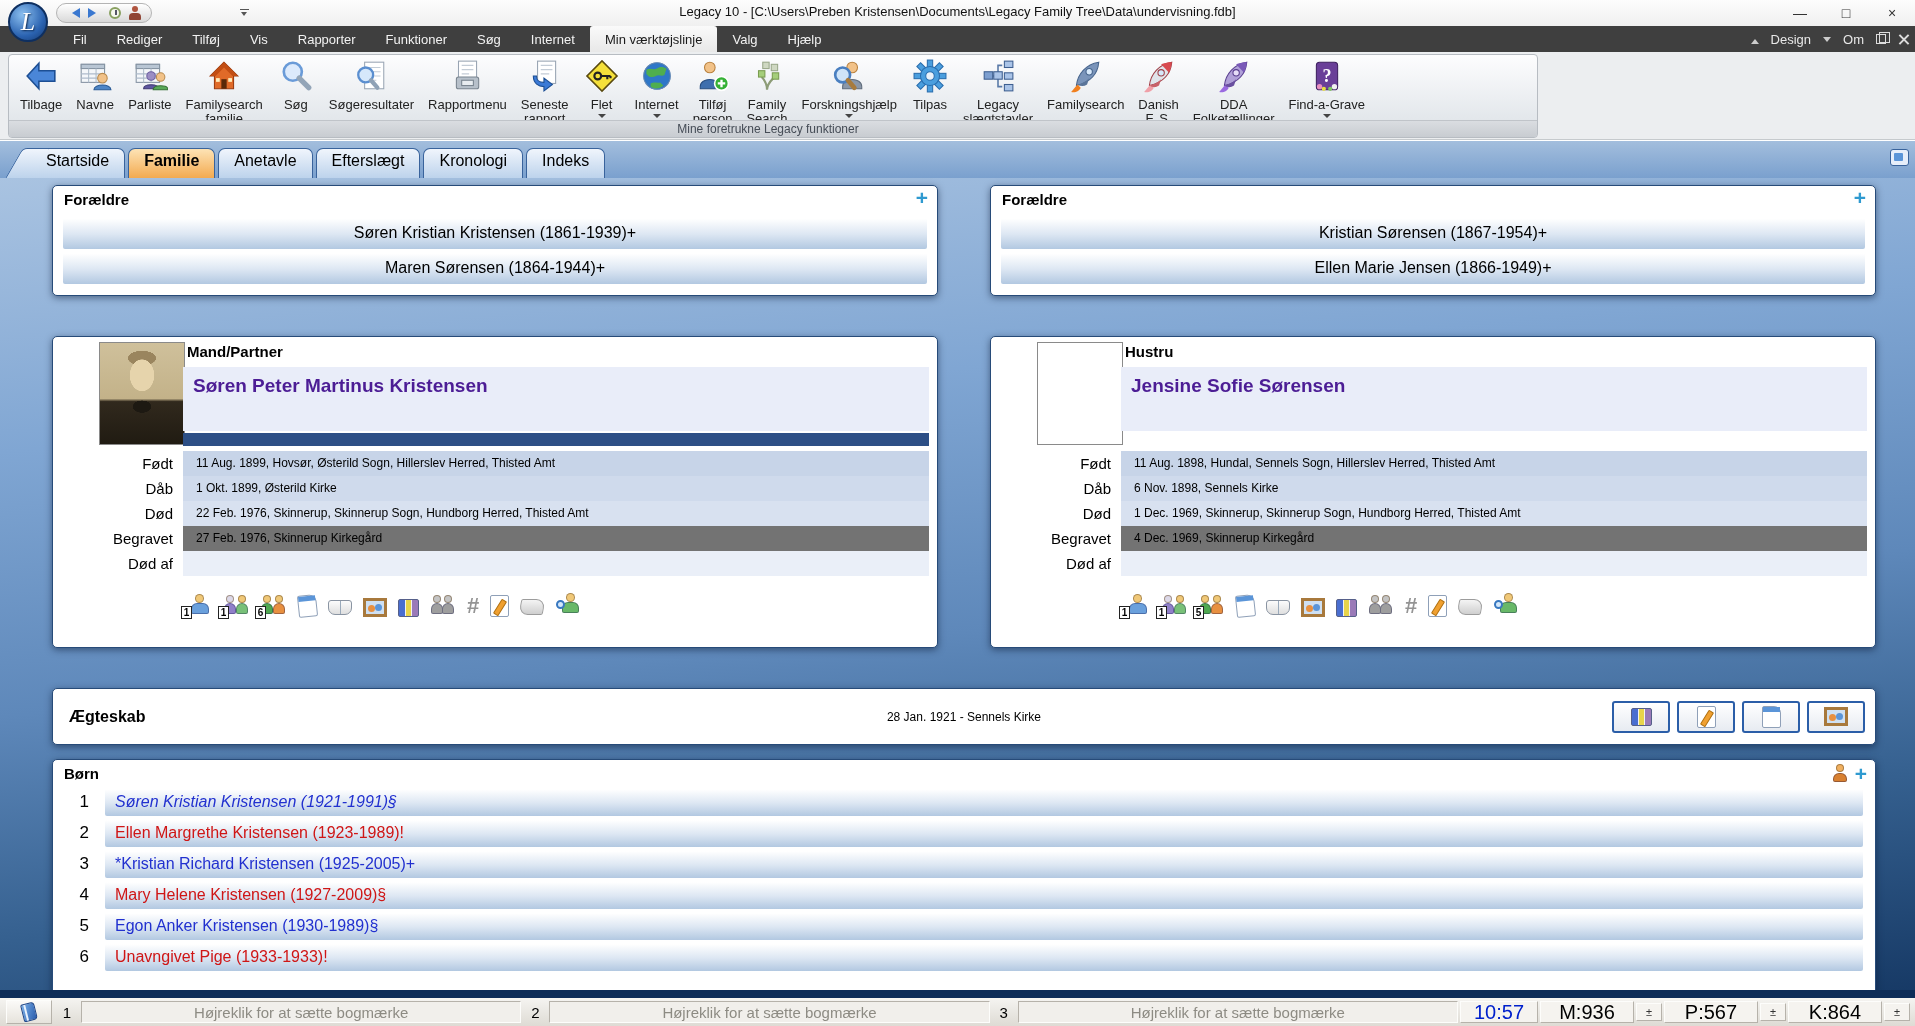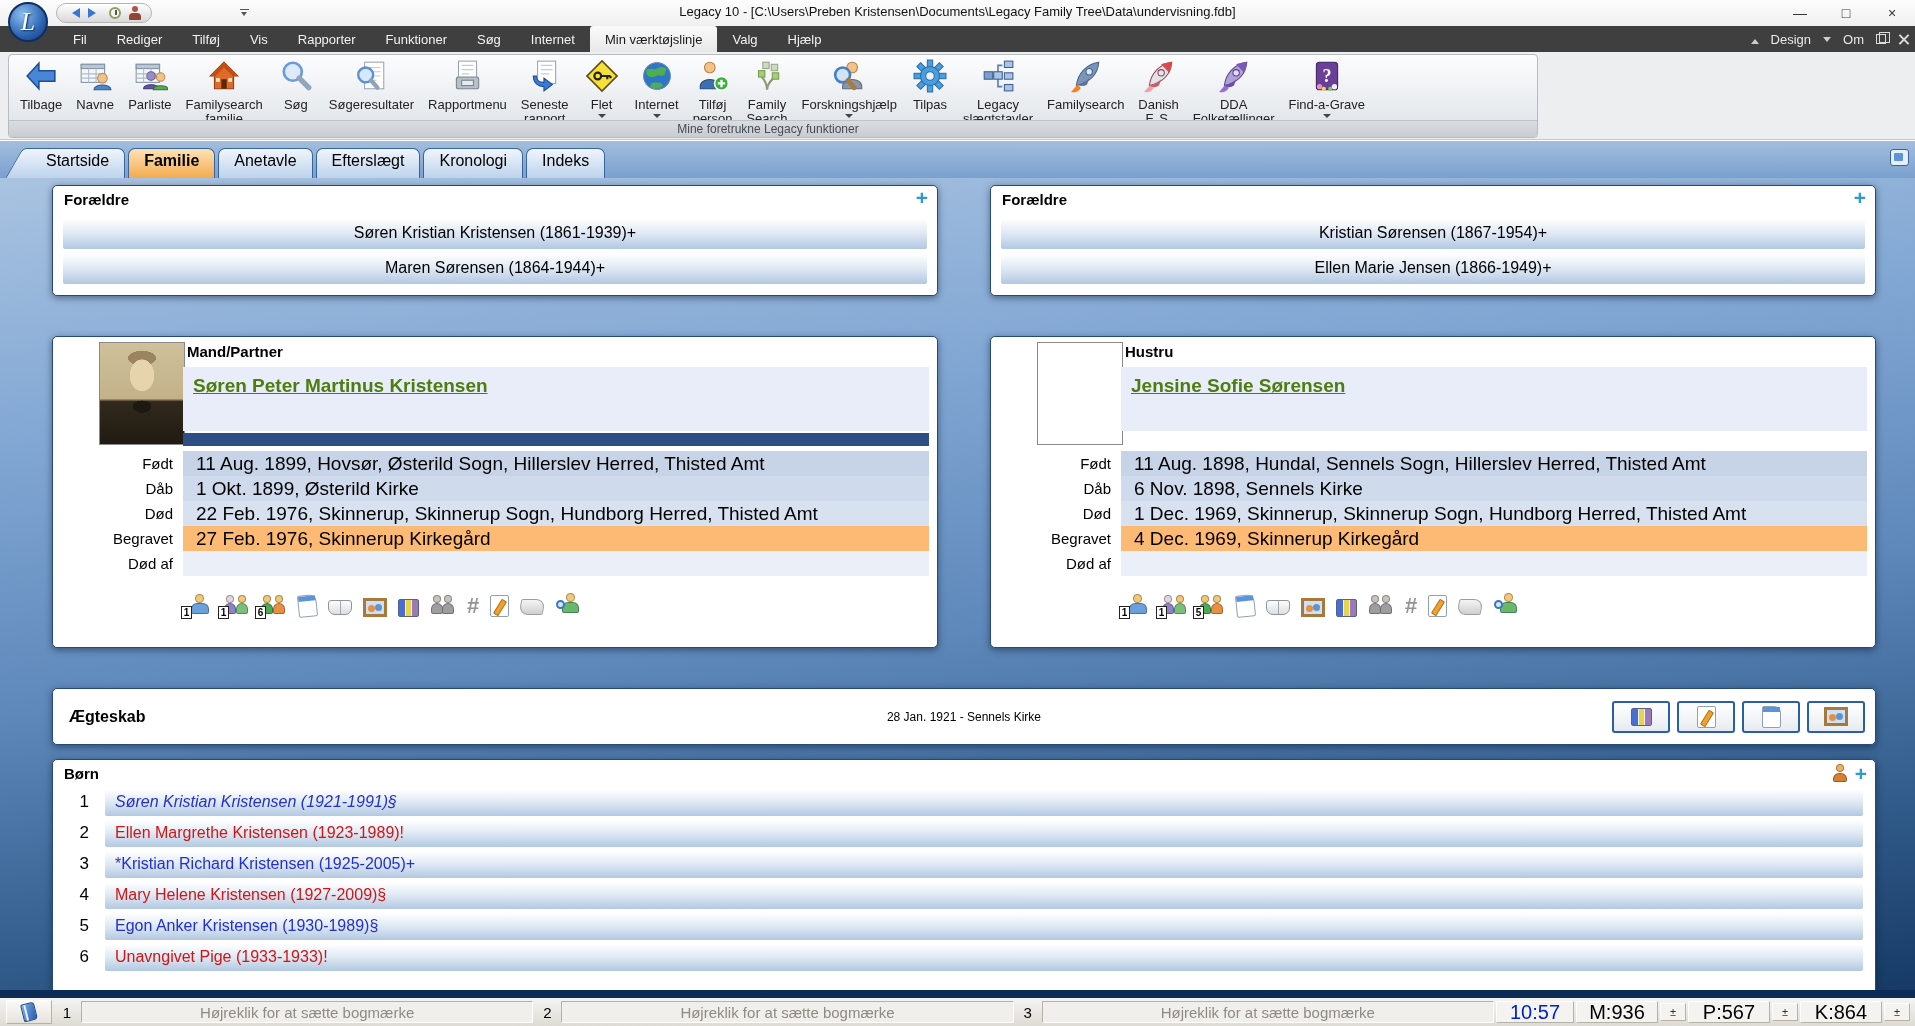--- a/index.html
+++ b/index.html
@@ -84,27 +84,27 @@
     radial-gradient(ellipse 20px 26px at 50% 32%, #e6d4ac 60%, transparent 62%),
     radial-gradient(ellipse 23px 12px at 50% 15%, #9a855e 60%, transparent 62%),
     linear-gradient(180deg,#cfc09b 0%,#c3b289 55%,#31291d 58%,#201b12 100%);}
   .photo.woman{background:
     radial-gradient(ellipse 16px 9px at 50% 66%, #2a2218 60%, transparent 62%),
     radial-gradient(ellipse 19px 25px at 50% 34%, #e3d1a9 60%, transparent 62%),
     radial-gradient(ellipse 24px 16px at 50% 14%, #4f4028 60%, transparent 62%),
     linear-gradient(180deg,#c9b astri990 0%,#bfae85 55%,#3a3022 58%,#241d13 100%);}
   .section-label{position:absolute;left:134px;top:6px;font-weight:bold;font-size:15px;color:#000;}
   .name-strip{position:absolute;left:130px;right:8px;top:30px;height:64px;background:#e9edf9;}
-  .pname{font-size:19px;font-weight:bold;color:#4d7c0f;padding:8px 0 0 10px;text-decoration:underline;}
+  .pname{font-size:19px;font-weight:bold;color:#4c1d95;padding:8px 0 0 10px;}
   .navy-bar{position:absolute;left:130px;right:8px;top:96px;height:13px;background:#2d4f86;}
   .details{position:absolute;left:0;right:8px;top:114px;}
   .drow{display:flex;height:25px;align-items:center;}
   .dlabel{width:130px;text-align:right;padding-right:10px;font-size:15px;color:#000;}
-  .dvalue{flex:1;font-size:19px;color:#000;padding-left:13px;height:25px;line-height:25px;white-space:nowrap;overflow:hidden;}
-  .bg0{background:#c7d4e8;}.bg1{background:#cfdaec;}.bg2{background:#d8e1f0;}.bg3{background:#fdba74;}.bg4{background:#eaeff8;}
+  .dvalue{flex:1;font-size:12px;color:#000;padding-left:13px;height:25px;line-height:25px;white-space:nowrap;overflow:hidden;}
+  .bg0{background:#c7d4e8;}.bg1{background:#cfdaec;}.bg2{background:#d8e1f0;}.bg3{background:#737373;}.bg4{background:#eaeff8;}
   .icon-row{position:absolute;left:134px;top:252px;display:flex;gap:11px;align-items:flex-end;height:28px;}
   
   .mi{position:relative;width:26px;height:24px;display:inline-block;}
   .ph{position:absolute;width:9px;height:9px;border-radius:50%;border:1px solid rgba(90,60,20,.45);}
   .pb{position:absolute;height:11px;border-radius:6px 6px 2px 2px;border:1px solid rgba(0,0,60,.3);}
   .cnt{position:absolute;left:-6px;bottom:-2px;min-width:11px;height:13px;background:#fff;border:1px solid #222;
     font-size:10px;line-height:12px;text-align:center;padding:0 1px;color:#000;z-index:2;}
   .micon-note{display:inline-block;width:19px;height:22px;background:#fff;border:1px solid #8fa0b8;
     border-radius:2px 7px 2px 2px;position:relative;transform:rotate(-6deg);}
   .micon-note::before{content:"";position:absolute;left:0;right:0;top:0;height:5px;background:#5b95d8;}
@@ -144,21 +144,21 @@
     border:1px solid;border-color:#fdfdfb #b6b2aa #b6b2aa #fdfdfb;display:flex;align-items:center;justify-content:center;}
   .bookmark-glyph{width:14px;height:18px;background:linear-gradient(120deg,#79b0ea,#2a5cac);
     border:1px solid #1c4488;border-radius:2px 4px 4px 2px;transform:rotate(-14deg);position:relative;}
   .bookmark-glyph::before{content:"";position:absolute;left:2px;top:0;bottom:0;width:2px;background:#eaf2fc;}
   .sb-num{width:26px;display:flex;align-items:center;justify-content:center;font-size:15px;color:#000;}
   .sb-field{flex:1;margin:3px 1px;background:#f1efeb;border:1px solid;border-color:#b6b2aa #fdfdfb #fdfdfb #b6b2aa;
     display:flex;align-items:center;justify-content:center;font-size:15px;color:#8d8b83;}
   .sb-cell{margin:3px 1px;background:#f5f3ef;border:1px solid;border-color:#fdfdfb #b6b2aa #b6b2aa #fdfdfb;
     display:flex;align-items:center;justify-content:center;font-size:20px;color:#000;padding:0 12px;}
   .sb-time{color:#0020cc;width:78px;padding:0;}
-  .sb-cnt{width:82px;padding:0;}
+  .sb-cnt{width:94px;padding:0;}
   .sb-pm{width:18px;margin:5px 1px;font-size:11px;color:#333;}
 </style>
 </head>
 <body>
 
 <div id="titlebar">
   <div class="qat">
     <span class="arr-l"></span>
     <span class="arr-r"></span>
     <span class="qclock"></span>

